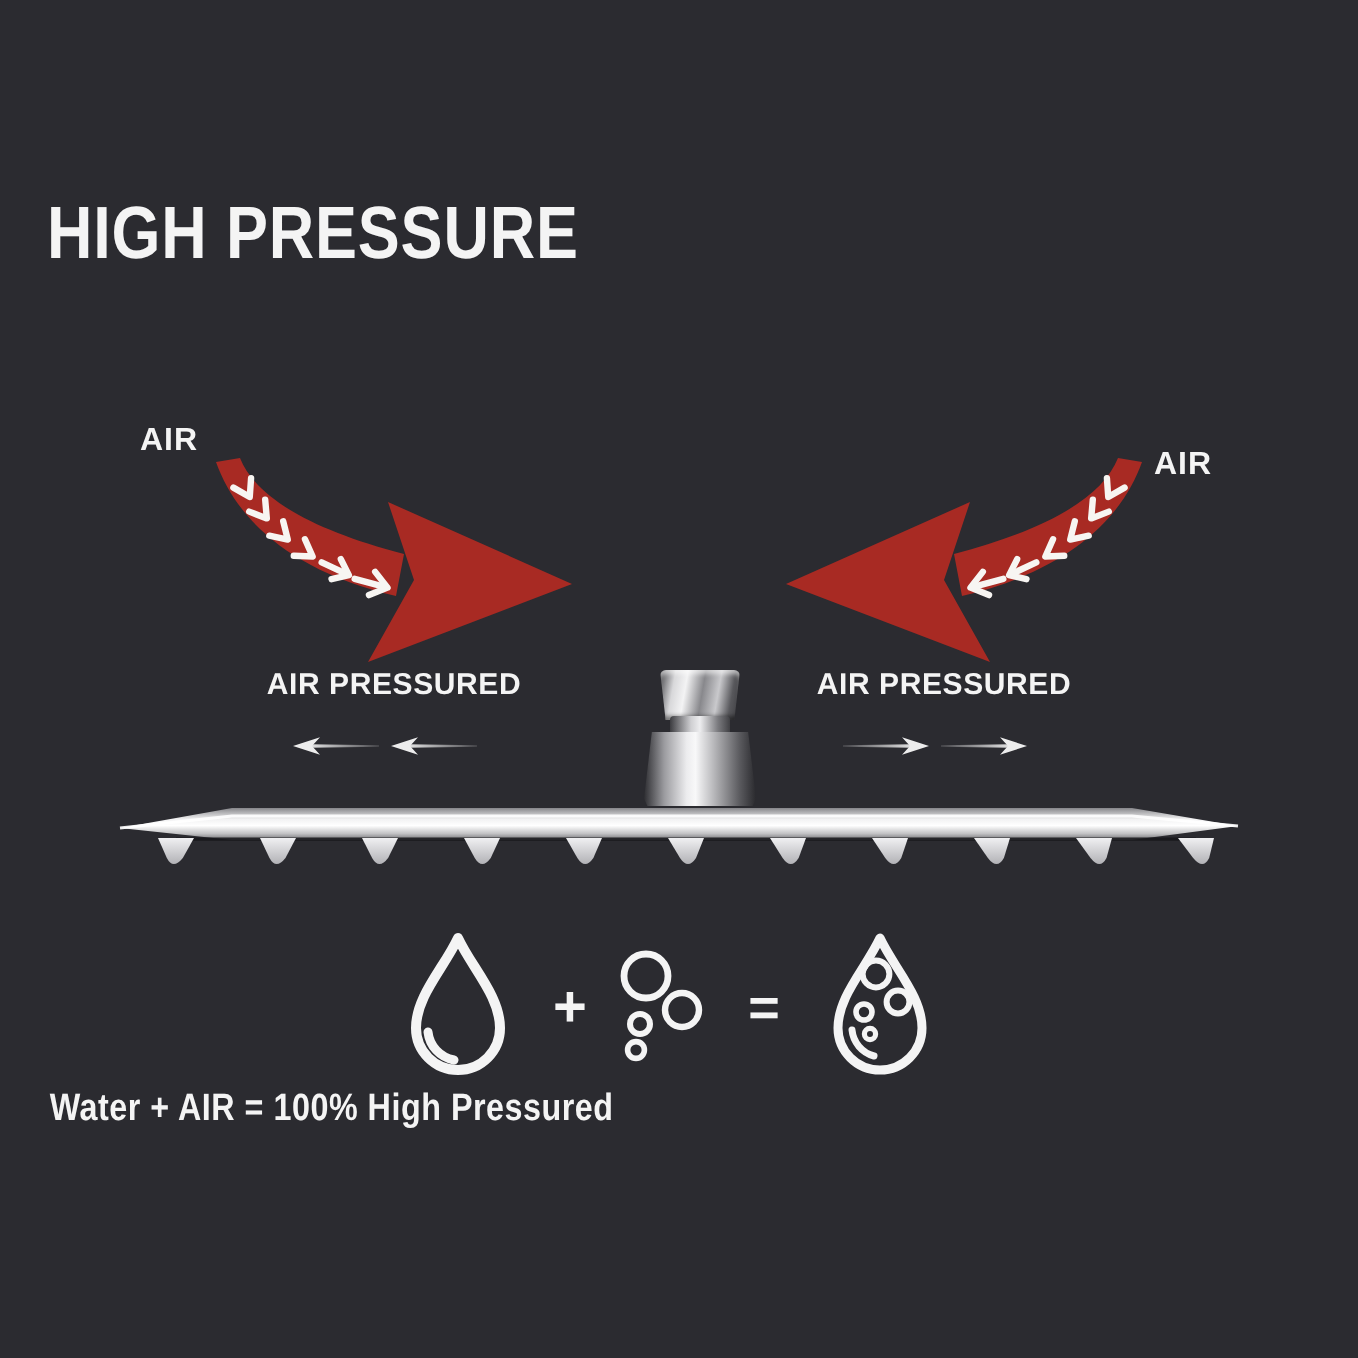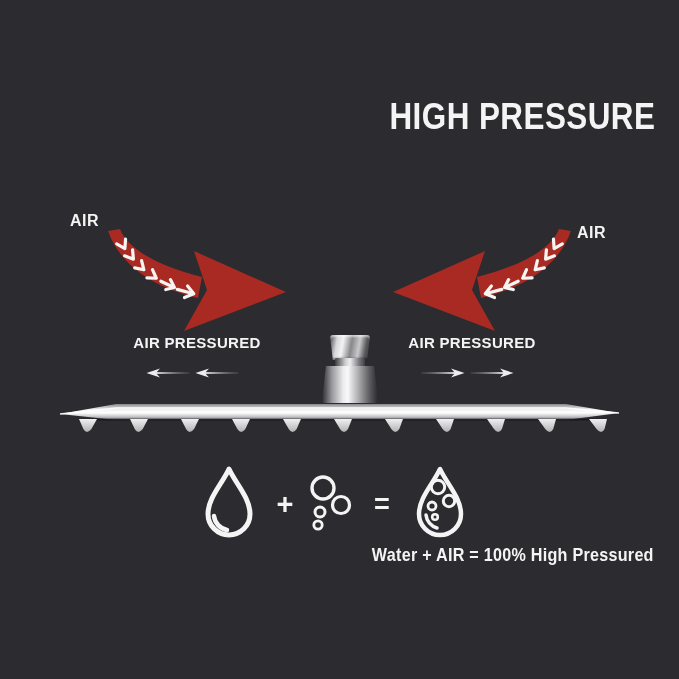--- a/index.html
+++ b/index.html
@@ -18,21 +18,21 @@
     background: var(--bg-color);
     overflow: hidden;
     margin: 0 auto;
   }
 
   .title {
     position: absolute;
     top: 96px;
     left: 0;
     width: 679px;
-    text-align: right;
+    text-align: left;
     color: var(--text-color);
     font-size: 37px;
     font-weight: bold;
     letter-spacing: 0.5px;
   }
   .title .squeeze { display: inline-block; transform: scaleX(0.85); transform-origin: center; }
 
   .air-label {
     position: absolute;
     color: var(--text-color);
@@ -103,21 +103,21 @@
     width: 32px;
   }
   .op.plus   { left: 269px; top: 488px; font-size: 29px; }
   .op.equals { left: 366px; top: 489px; font-size: 27px; }
 
   .caption {
     position: absolute;
     top: 544px;
     left: 0;
     width: 679px;
-    text-align: right;
+    text-align: left;
     color: var(--text-color);
     font-size: 19px;
     font-weight: bold;
     letter-spacing: 0.3px;
   }
   .caption .squeeze { display: inline-block; transform: scaleX(0.85); transform-origin: center; }
 
   .chev { stroke: #f7f5f2; stroke-width: 3.2; fill: none; stroke-linecap: round; stroke-linejoin: round; }
 </style>
 </head>

